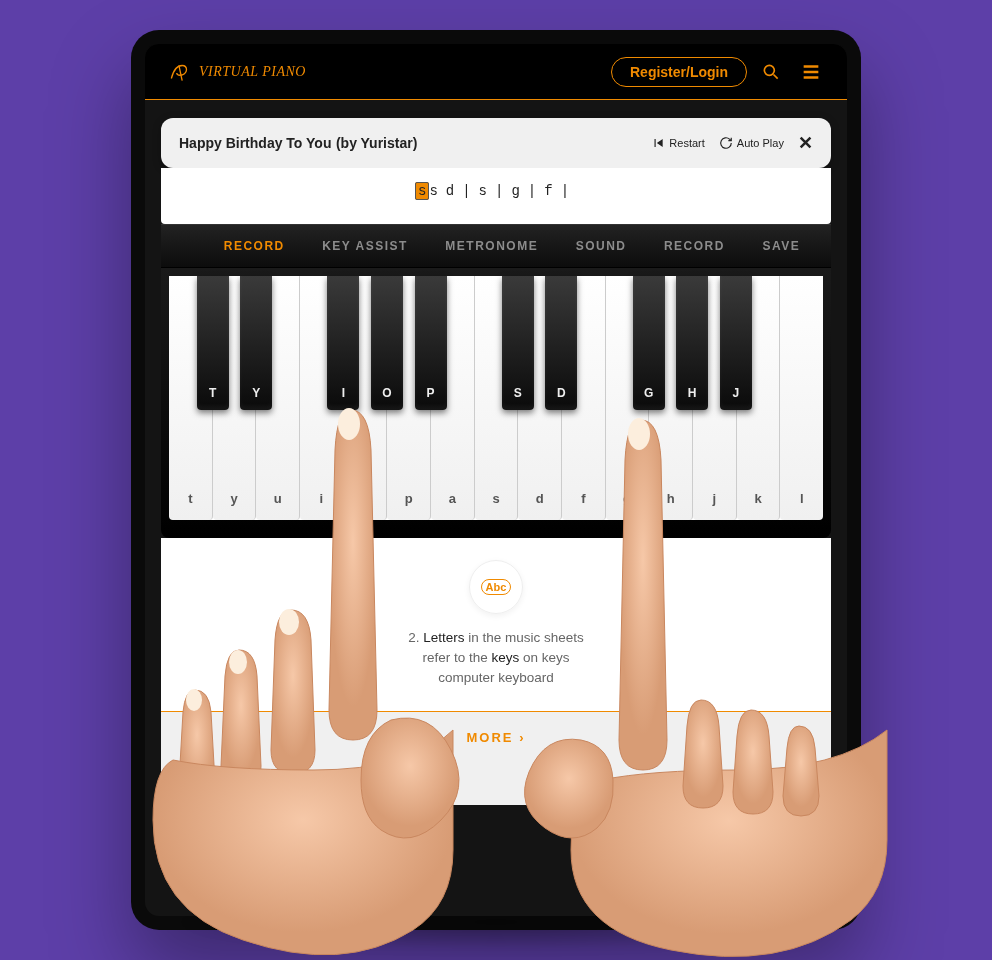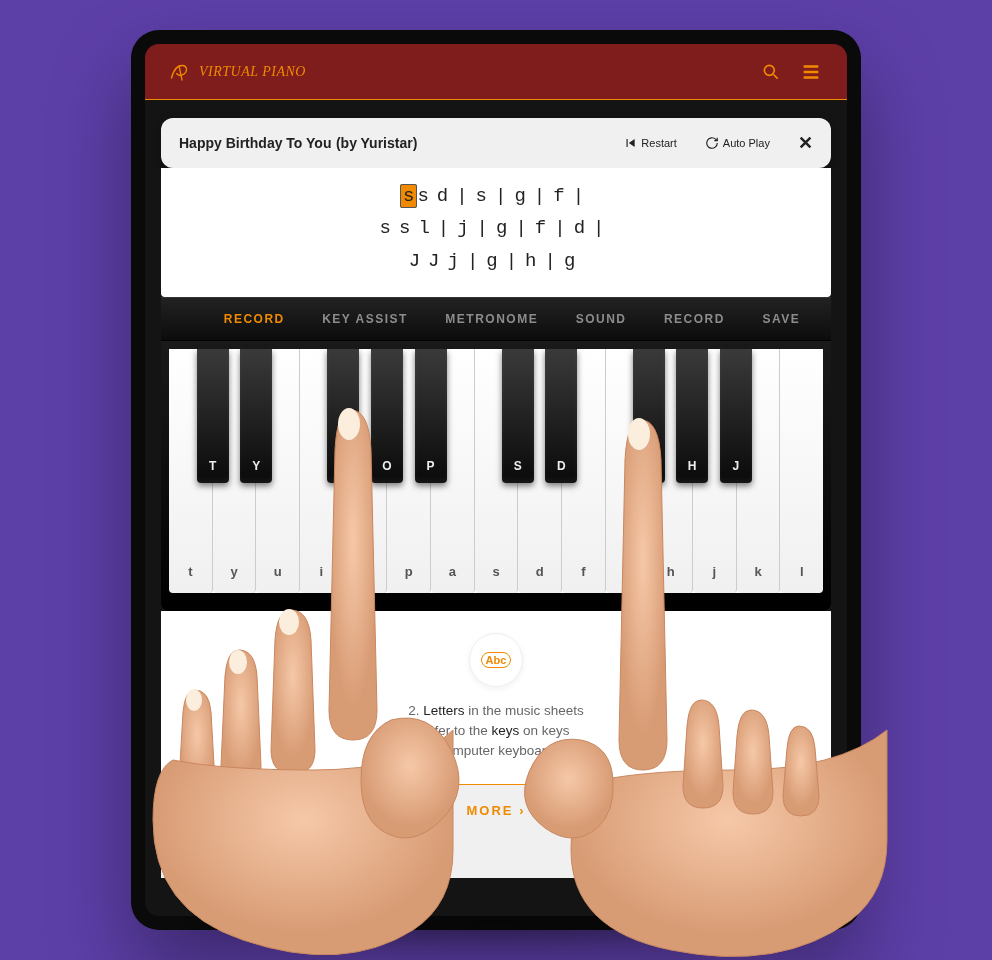--- a/index.html
+++ b/index.html
@@ -25,21 +25,21 @@
 .screen {
   width: 100%;
   height: 100%;
   background: #141414;
   border-radius: 14px;
   overflow: hidden;
   position: relative;
 }
 .header {
   height: 56px;
-  background: #7f1d1d;
+  background: #000000;
   border-bottom: 1px solid #f08a00;
   display: flex;
   align-items: center;
   padding: 0 20px;
 }
 .logo {
   color: #f08a00;
   font-family: Georgia, serif;
   font-style: italic;
   font-size: 14px;
@@ -76,39 +76,39 @@
   cursor: pointer;
   margin-left: 8px;
 }
 .song-bar {
   background: #f0f0f0;
   border-radius: 12px;
   margin: 18px 16px 0;
   padding: 14px 18px;
   display: flex;
   align-items: center;
-  gap: 28px;
+  gap: 14px;
   box-shadow: 0 2px 8px rgba(0,0,0,.25);
 }
 .song-title { font-size: 14px; font-weight: 700; color: #222; }
 .song-ctrl {
   display: inline-flex;
   align-items: center;
   gap: 4px;
   font-size: 11px;
   color: #222;
   cursor: pointer;
   white-space: nowrap;
 }
 .sheet {
   background: #fff;
   margin: 0 16px;
   padding: 12px 0 20px;
   font-family: "Courier New", monospace;
-  font-size: 19px;
+  font-size: 14px;
   color: #222;
   text-align: center;
   letter-spacing: 8px;
   line-height: 1.7;
   border-bottom-left-radius: 4px;
   border-bottom-right-radius: 4px;
 }
 .sheet .hl { background: #f08a00; border: 1px solid #555; padding: 0 2px; border-radius: 2px; letter-spacing: normal; }
 .toolbar {
   background: linear-gradient(#222, #0c0c0c);
@@ -259,20 +259,21 @@
       <div class="logo">
         <span class="logo-swirl">
           <svg viewBox="0 0 24 24" width="26" height="26" fill="none" stroke="#f08a00" stroke-width="1.2">
             <path d="M4 18c2-8 6-12 10-12 3 0 4 2 4 4 0 3-3 5-6 5-2 0-3-1-3-2"></path>
             <path d="M11 6l3 14"></path>
           </svg>
         </span>
         <span>VIRTUAL PIANO</span>
       </div>
       <div class="spacer"></div>
+      <button class="reg-btn">Register/Login</button>
       <span class="icon-btn">
         <svg viewBox="0 0 24 24" width="20" height="20" fill="none" stroke="currentColor" stroke-width="2">
             <circle cx="10" cy="10" r="6"></circle>
             <line x1="15" y1="15" x2="20" y2="20"></line>
           </svg>
       </span>
       <span class="icon-btn">
         <svg viewBox="0 0 24 24" width="22" height="22" stroke="currentColor" stroke-width="2.5">
             <line x1="4" y1="6" x2="20" y2="6"></line>
             <line x1="4" y1="12" x2="20" y2="12"></line>
@@ -298,22 +299,20 @@
             <path d="M21 12a9 9 0 11-3-6.7L21 8"></path>
             <path d="M21 3v5h-5"></path>
           </svg>
         <span>Auto Play</span>
       </span>
       <span class="song-ctrl" style="font-size:18px;font-weight:700;">✕</span>
     </div>
 
     <div class="sheet" id="sheet">
         <div><span class="hl">s</span><span>s</span><span>d</span><span>|</span><span>s</span><span>|</span><span>g</span><span>|</span><span>f</span><span>|</span></div>
-        <div><span>s</span><span>s</span><span>l</span><span>|</span><span>j</span><span>|</span><span>g</span><span>|</span><span>f</span><span>|</span><span>d</span><span>|</span></div>
-        <div><span>J</span><span>J</span><span>j</span><span>|</span><span>g</span><span>|</span><span>h</span><span>|</span><span>g</span></div>
       </div>
 
     <div class="toolbar" id="tabs">
         <span class="tab active">RECORD</span>
         <span class="tab">KEY ASSIST</span>
         <span class="tab">METRONOME</span>
         <span class="tab">SOUND</span>
         <span class="tab">RECORD</span>
         <span class="tab">SAVE</span>
       </div>

